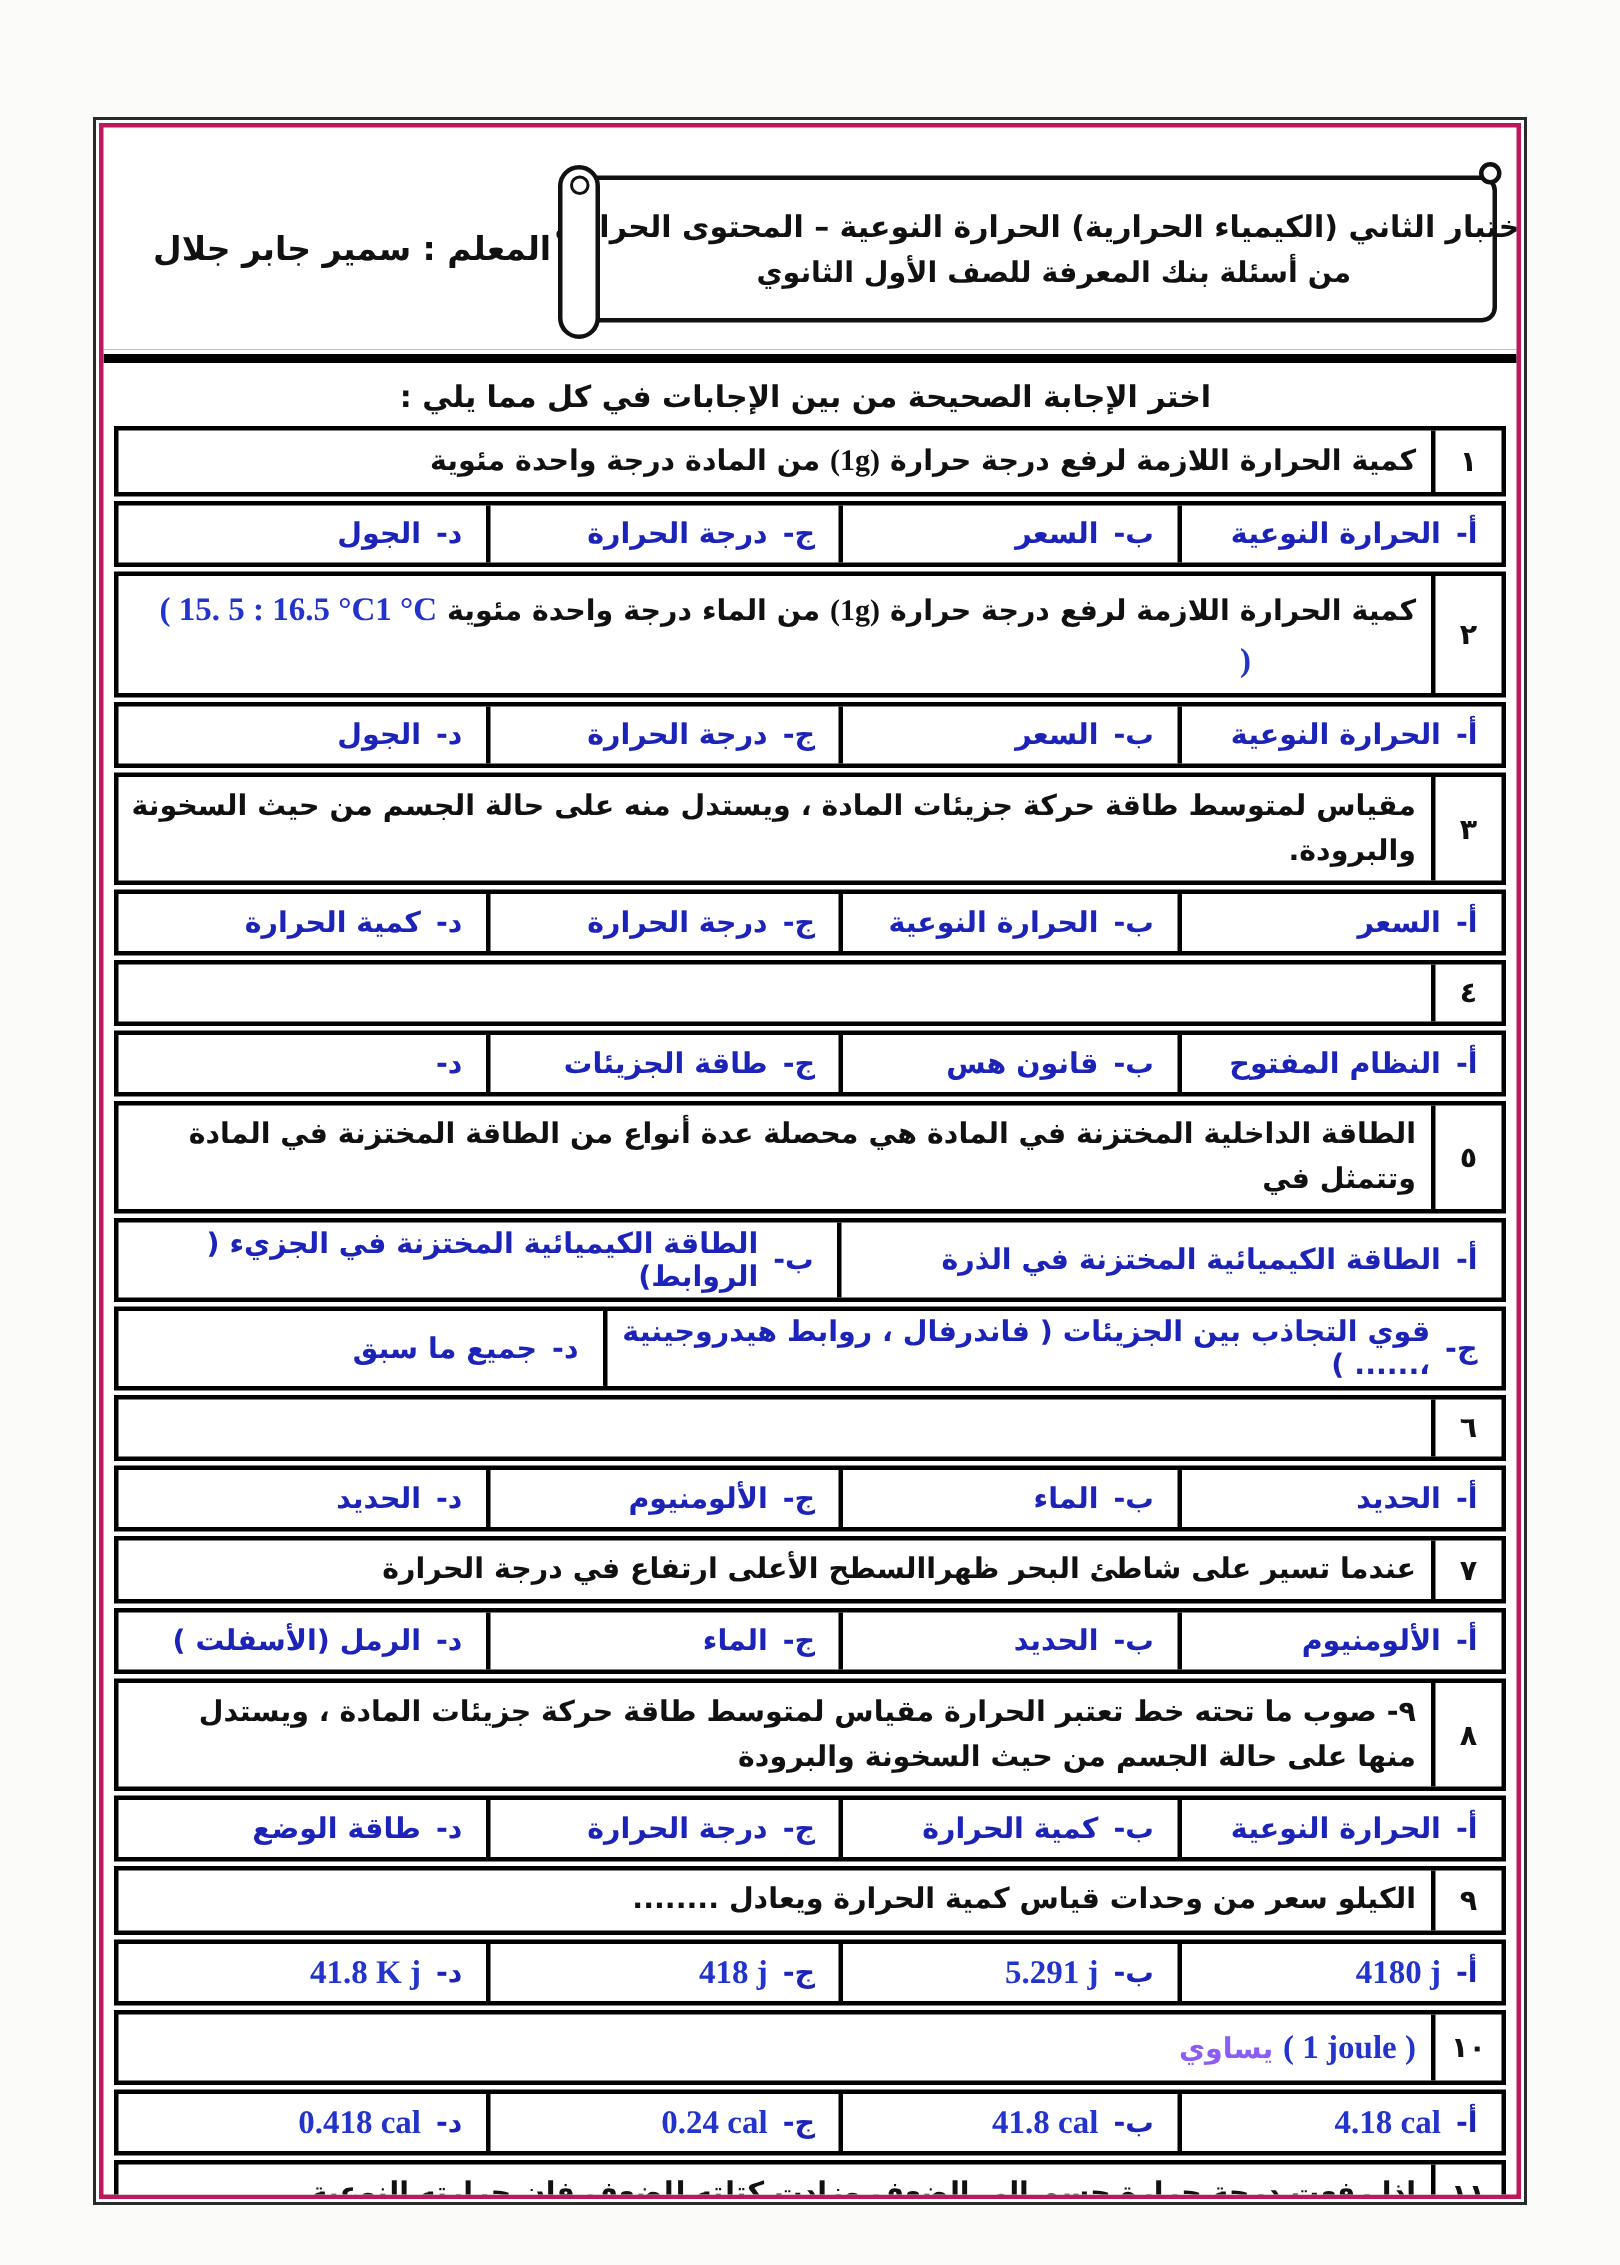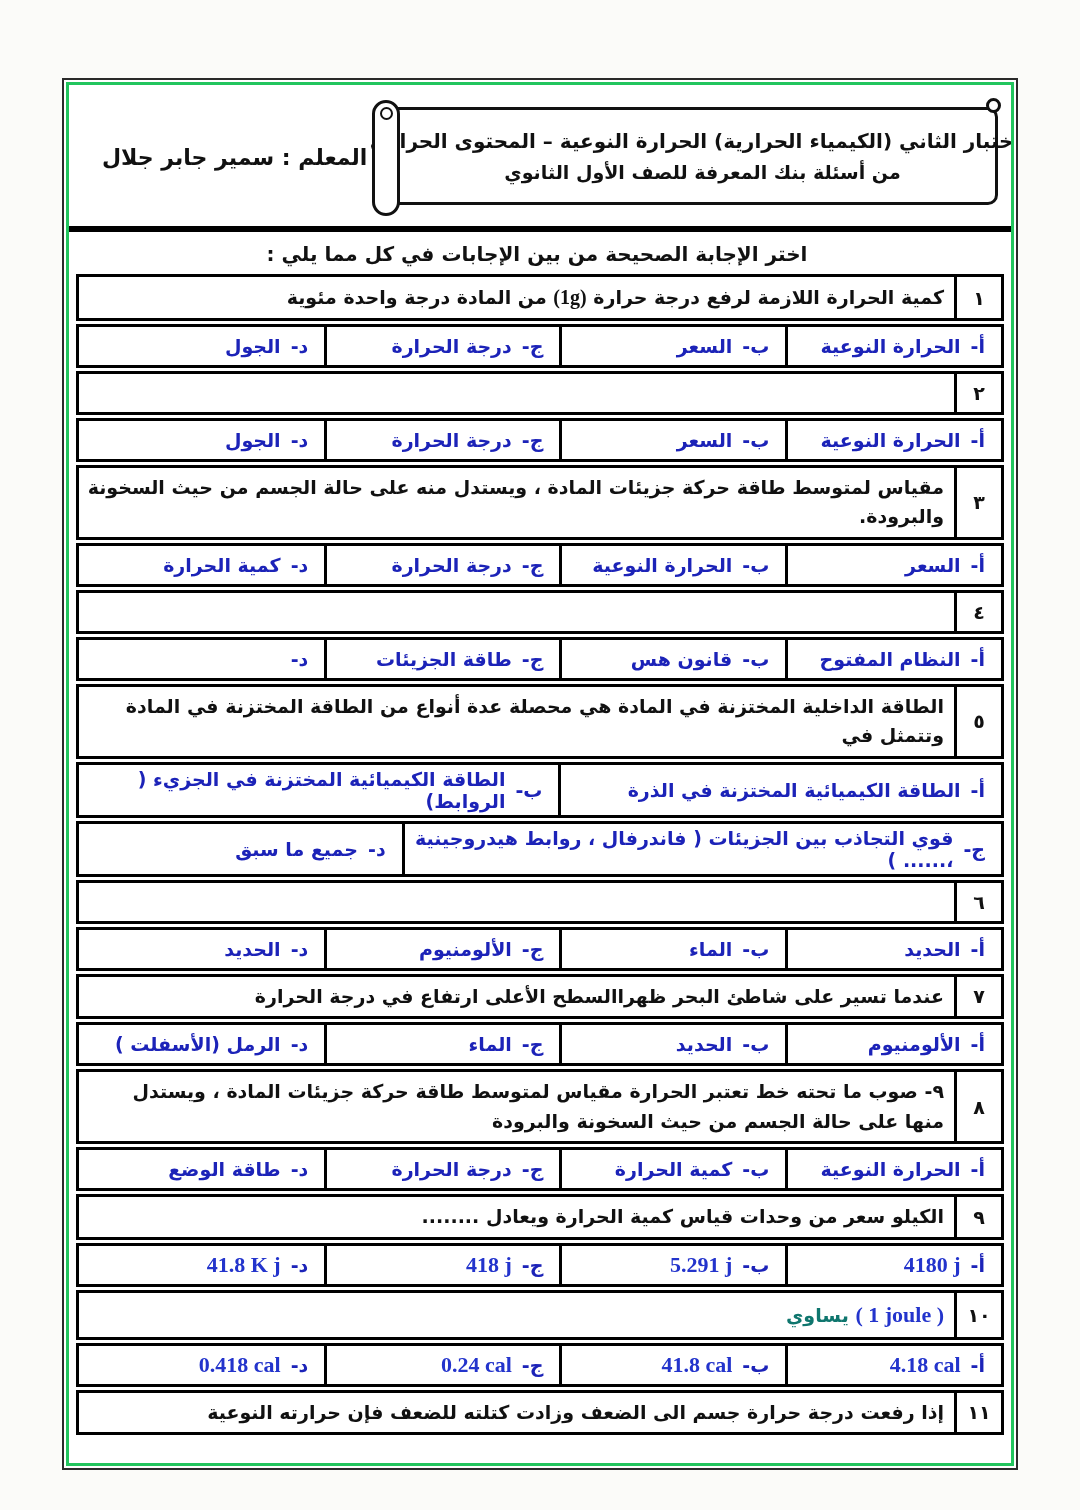--- a/index.html
+++ b/index.html
@@ -8,22 +8,22 @@
     background:#fbfbf9;
     font-family:"DejaVu Sans",sans-serif;
     position:relative;
     color:#111;
   }
   .sheet{
     position:absolute;left:62px;top:78px;width:956px;height:1392px;
     border:2px solid #2a2a2a;background:#fff;box-sizing:border-box;padding:2px;
   }
   .sheet-inner{
-    border:3px solid #22c55e;height:100%;box-sizing:border-box;
-    padding:6px 7px;overflow:hidden;
+    border:3px solid #be185d;height:100%;box-sizing:border-box;
+    padding:16px 7px;overflow:hidden;
   }
   
   .header{position:relative;height:132px;}
   .teacher{
     position:absolute;left:26px;top:50%;transform:translateY(-50%);
     font-size:22px;font-weight:700;white-space:nowrap;
   }
   .banner{
     position:absolute;right:6px;top:16px;width:625px;height:98px;
     border:3px solid #111;border-radius:10px;background:#fff;
@@ -69,21 +69,21 @@
     display:flex;direction:rtl;border:3px solid #000;min-height:38px;
     margin-bottom:3px;background:#fff;
   }
   .opt-cell{
     box-sizing:border-box;display:flex;align-items:center;gap:10px;
     padding:3px 16px 3px 6px;color:#1c23b8;font-weight:700;font-size:19px;
   }
   .opt-cell:not(:last-child){border-left:3px solid #000;}
   .latin{font-family:"Liberation Serif",serif;color:#2334cc;font-size:22px;font-weight:700;}
   .latin-inline{font-family:"Liberation Serif",serif;font-size:20px;font-weight:700;}
-  .blue{color:#0f766e;text-align:right;}
+  .blue{color:#8b5cf6;text-align:right;}
   .underline{text-underline-offset:4px;}
   .gap{margin-right:110px;}
   .gap-sm{}
 </style>
 </head>
 <body>
 
 <div class="sheet">
   <div class="sheet-inner">
 
@@ -122,20 +122,21 @@
             </div>
             <div class="opt-cell" style="width: 26.6%;">
               <span>د-</span>
               <span>الجول</span>
             </div>
           </div>
         </div>
         <div class="q-block">
           <div class="q-row">
             <div class="q-num">٢</div>
+            <div class="q-text"><span>كمية الحرارة اللازمة لرفع درجة حرارة </span><span class="latin-inline" dir="ltr">(1g)</span><span> من الماء درجة واحدة مئوية </span><span class="latin" dir="ltr">1 °C</span><span class="latin gap" dir="ltr">( 15. 5  :  16.5  °C )</span></div>
           </div>
           <div class="opt-row">
             <div class="opt-cell" style="width: 23.4%;">
               <span>أ-</span>
               <span>الحرارة النوعية</span>
             </div>
             <div class="opt-cell" style="width: 24.5%;">
               <span>ب-</span>
               <span>السعر</span>
             </div>

